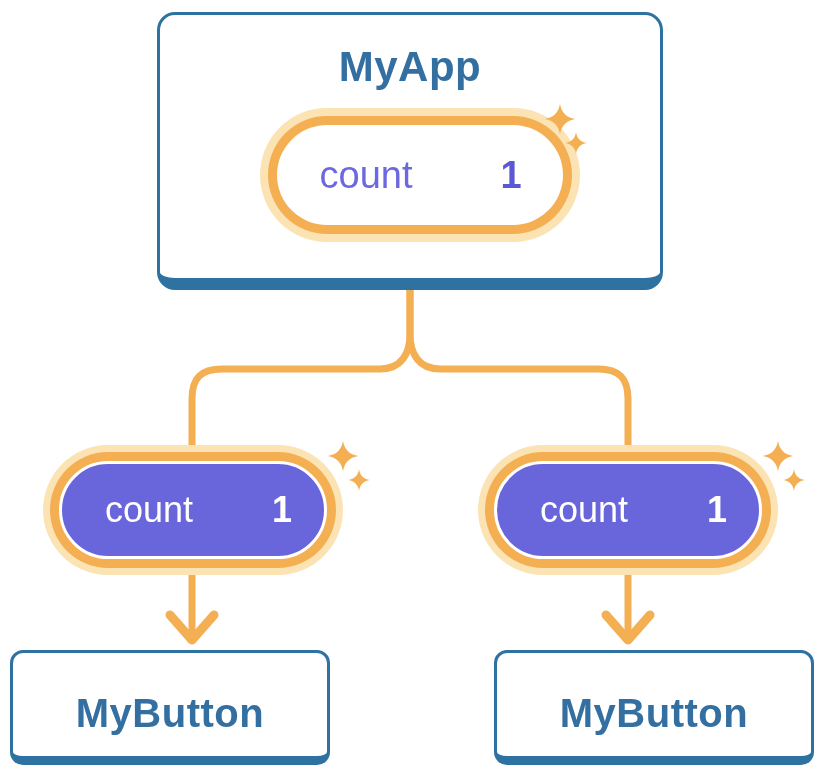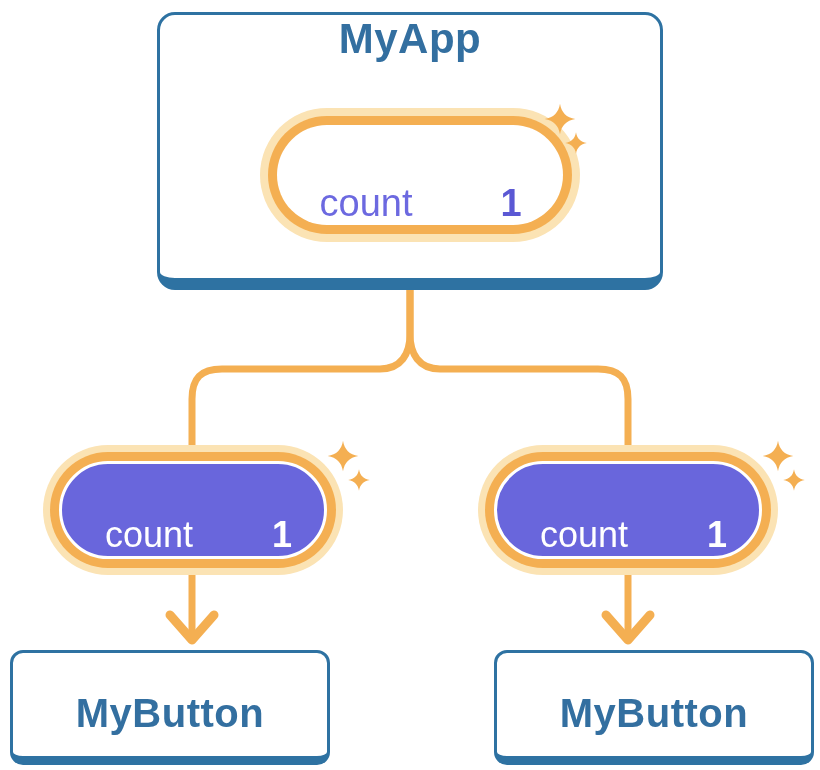--- a/index.html
+++ b/index.html
@@ -30,38 +30,39 @@
   .card-child {
     width:320px; height:115px;
     border-bottom-width:9px;
     border-radius:13px;
     display:flex; align-items:center; justify-content:center;
   }
   .card-child-left  { left:10px;  top:650px; }
   .card-child-right { left:494px; top:650px; }
   .card-title {
     text-align:center;
+    margin-top:28px;
     font-size:42px;
     font-weight:600;
     letter-spacing:0.5px;
     color:#336FA0;
   }
   .card-child .card-title { margin-top:17px; font-size:40px; }
 
   
   .pill-wrap { position:absolute; z-index:2; }
   .pill-wrap-root  { left:100px; top:93px; }   
   .pill-wrap-left  { left:43px;  top:445px; }
   .pill-wrap-right { left:478px; top:445px; }
 
   .pill-glow { background:#FBE3B4; border-radius:999px; padding:8px; display:inline-block; }
   .pill-ring { background:#F4AF52; border-radius:999px; padding:9px; }
   .pill-body {
     border-radius:999px;
-    display:flex; align-items:flex-end; overflow:hidden;
+    display:flex; align-items:center; overflow:hidden;
   }
   
   .pill-root .pill-body { width:286px; height:100px; background:#ffffff; }
   .pill-root .pill-label { flex:1; color:#6C69E0; font-size:38px; }
   .pill-root .pill-divider { width:4px; background:#F4AF52; }
   .pill-root .pill-value { width:104px; color:#5B58D4; font-size:38px; font-weight:700; }
 
   
   .pill-child .pill-glow { padding:7px; }
   .pill-child .pill-body {

